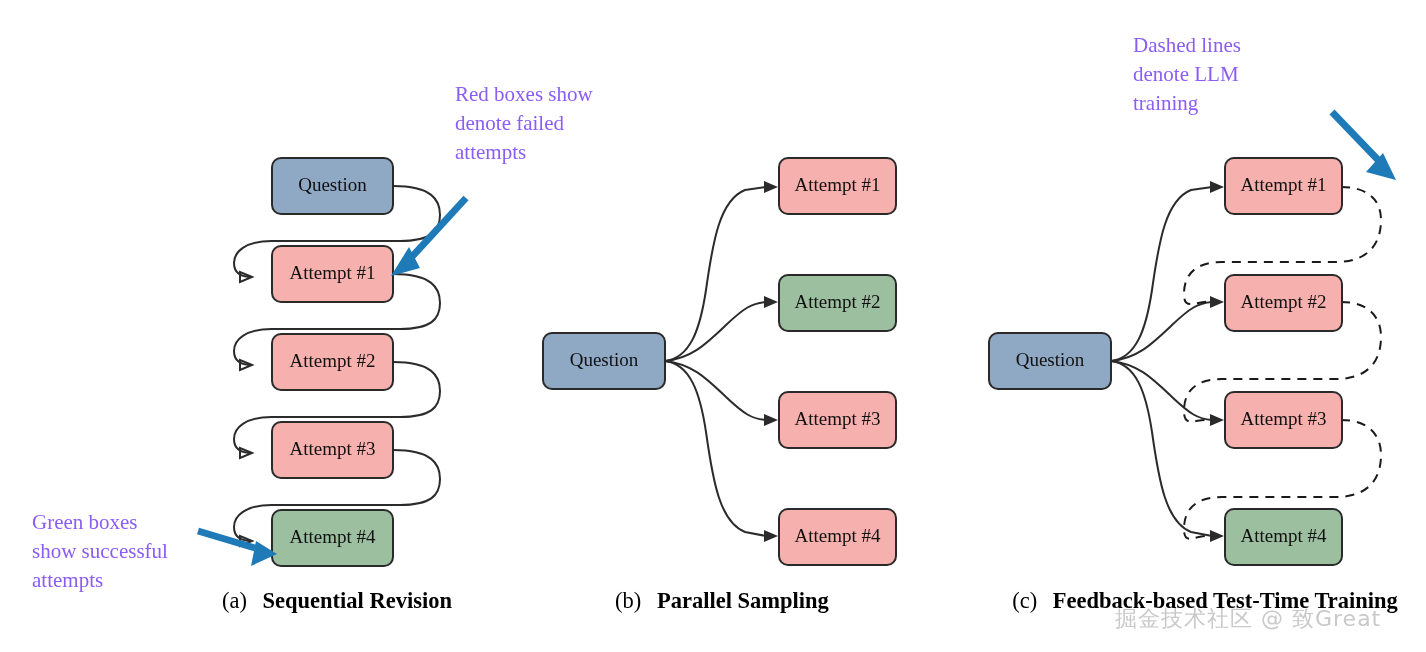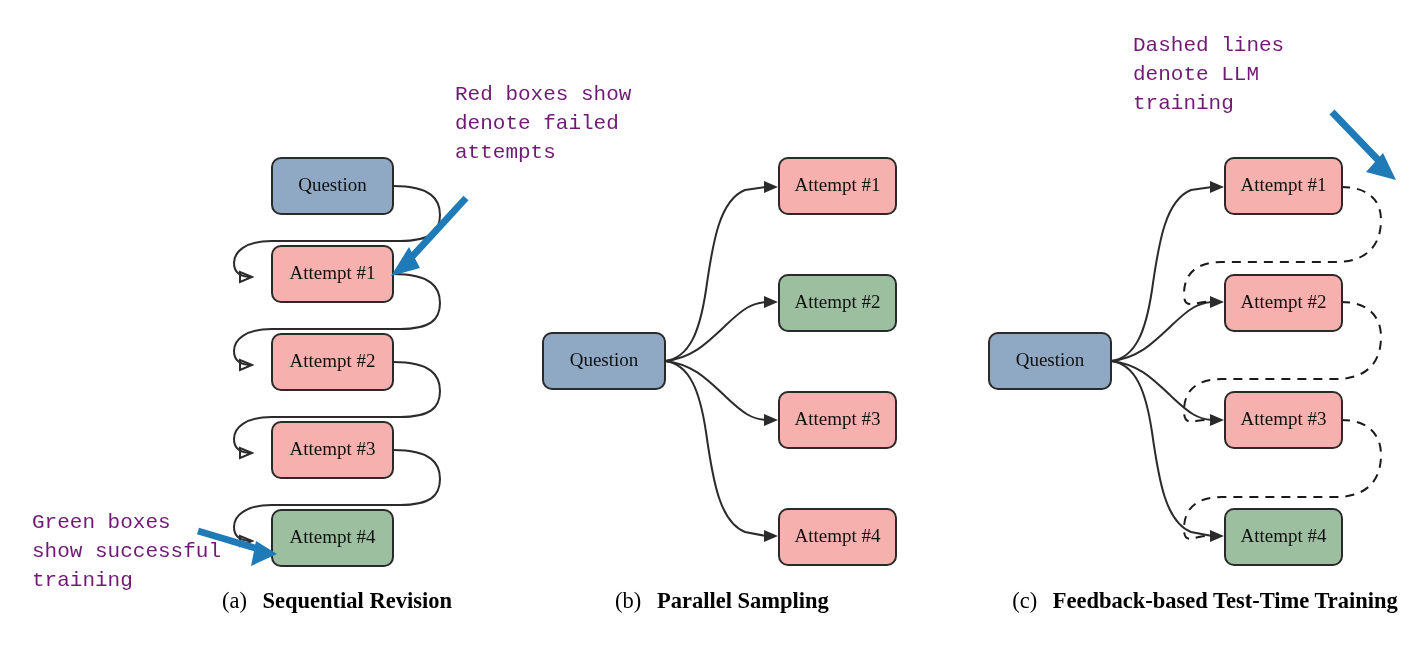--- a/index.html
+++ b/index.html
@@ -50,24 +50,24 @@
     font-size: 22.5px;
     font-weight: bold;
     fill: #000000;
     text-anchor: middle;
   }
   .caption-tag {
     font-weight: normal;
   }
   .annotation {
     position: absolute;
-    font-family: Liberation Mono, monospace;
+    font-family: Liberation Serif, serif;
     font-size: 21px;
     line-height: 29px;
-    color: #701a75;
+    color: #8b5cf6;
     white-space: pre-line;
   }
   .anno-arrow {
     fill: none;
     stroke: #1f7ab8;
     stroke-width: 7;
     stroke-linecap: butt;
   }
   .anno-head {
     fill: #1f7ab8;
@@ -232,20 +232,21 @@
       <path class="anno-head" d="M 1396,180 L 1366,172 L 1383,153 Z"></path>
     </g>
   </svg>
 
   <div class="annotation" style="left:455px; top:80px; width:200px;">Red boxes show
 denote failed
 attempts</div>
 
   <div class="annotation" style="left:32px; top:508px; width:215px;">Green boxes
 show successful
-training</div>
+attempts</div>
 
   <div class="annotation" style="left:1133px; top:31px; width:200px;">Dashed lines
 denote LLM
 training</div>
 
+  <div class="watermark" style="left:1115px; top:604px;">掘金技术社区 @ 致Great</div>
 
 </div>
 
 </body></html>

